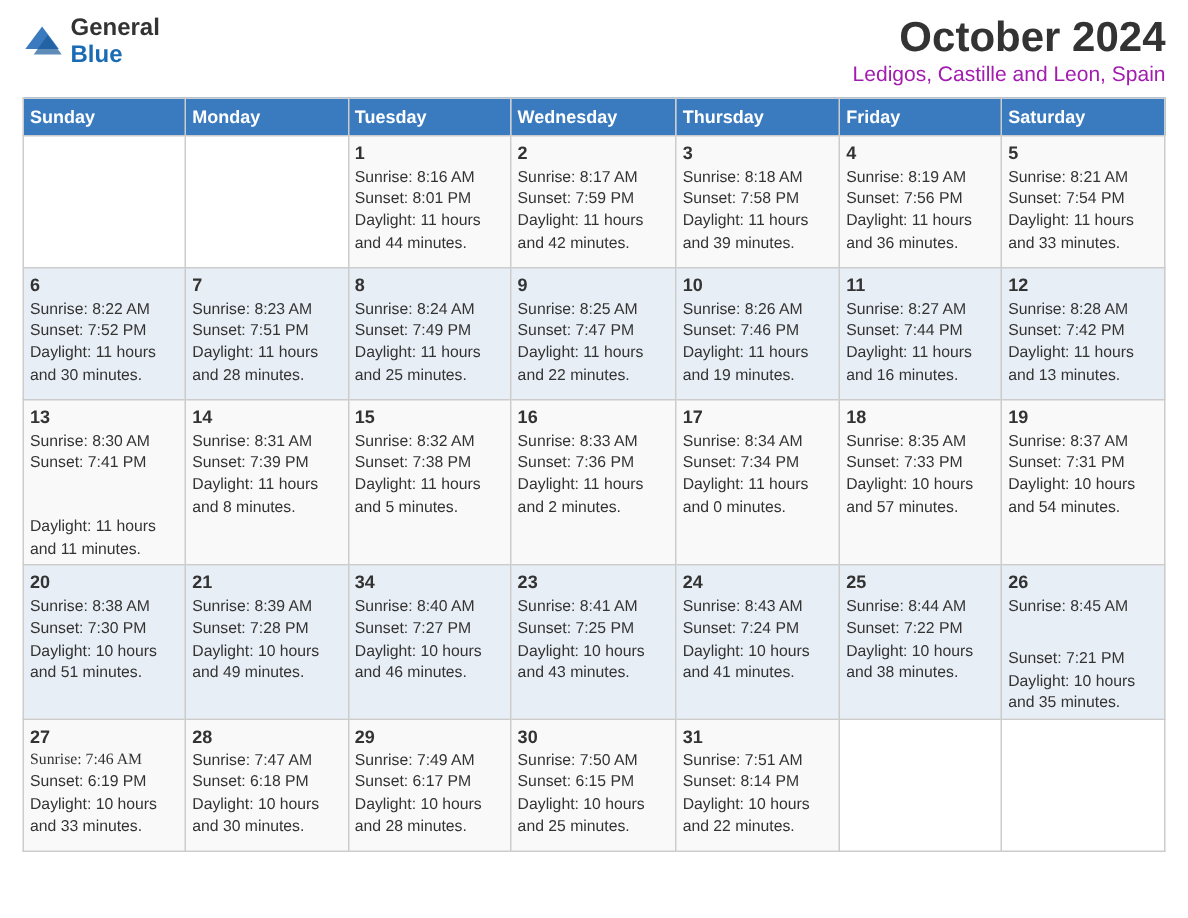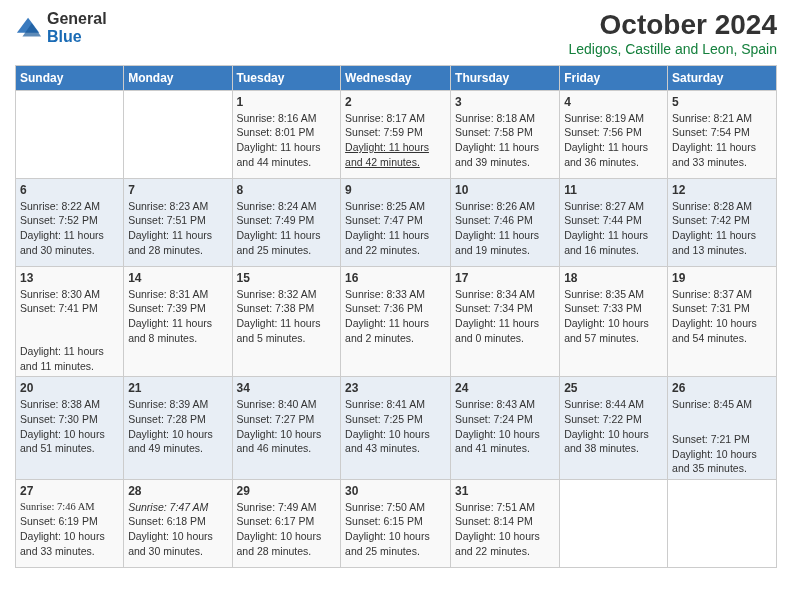--- a/index.html
+++ b/index.html
@@ -40,21 +40,21 @@
       text-align: right;
     }
     .month-title {
       font-size: 28px;
       font-weight: bold;
       color: #333;
       line-height: 1.1;
     }
     .subtitle {
       font-size: 14px;
-      color: #15803d;
+      color: #a21caf;
     }
     table {
       width: 100%;
       border-collapse: collapse;
       font-size: 10.5px;
     }
     thead tr th {
       background-color: #3a7bbf;
       color: #fff;
       padding: 5px 4px;
@@ -128,21 +128,21 @@
           <td>
             <span class="day-num">1</span>
             <span style="display: block;">Sunrise: 8:16 AM</span>
             <span style="display: block;">Sunset: 8:01 PM</span>
             <span style="display: block;">Daylight: 11 hours and 44 minutes.</span>
           </td>
           <td>
             <span class="day-num">2</span>
             <span style="display: block;">Sunrise: 8:17 AM</span>
             <span style="display: block;">Sunset: 7:59 PM</span>
-            <span style="display: block; text-decoration: underline;">Daylight: 11 hours and 42 minutes.</span>
+            <span style="display: block;">Daylight: 11 hours and 42 minutes.</span>
           </td>
           <td>
             <span class="day-num">3</span>
             <span style="display: block;">Sunrise: 8:18 AM</span>
             <span style="display: block;">Sunset: 7:58 PM</span>
             <span style="display: block;">Daylight: 11 hours and 39 minutes.</span>
           </td>
           <td>
             <span class="day-num">4</span>
             <span style="display: block;">Sunrise: 8:19 AM</span>
@@ -290,21 +290,21 @@
         </tr>
         <tr>
           <td>
             <span class="day-num">27</span>
             <span style="display: block; font-family: Liberation Serif, serif;">Sunrise: 7:46 AM</span>
             <span style="display: block;">Sunset: 6:19 PM</span>
             <span style="display: block;">Daylight: 10 hours and 33 minutes.</span>
           </td>
           <td>
             <span class="day-num">28</span>
-            <span style="display: block; font-style: italic;">Sunrise: 7:47 AM</span>
+            <span style="display: block;">Sunrise: 7:47 AM</span>
             <span style="display: block;">Sunset: 6:18 PM</span>
             <span style="display: block;">Daylight: 10 hours and 30 minutes.</span>
           </td>
           <td>
             <span class="day-num">29</span>
             <span style="display: block;">Sunrise: 7:49 AM</span>
             <span style="display: block;">Sunset: 6:17 PM</span>
             <span style="display: block;">Daylight: 10 hours and 28 minutes.</span>
           </td>
           <td>

